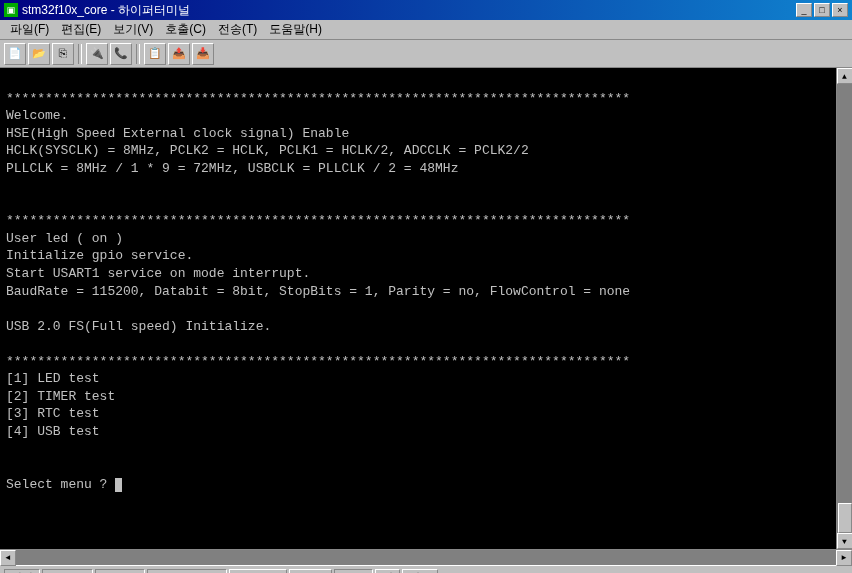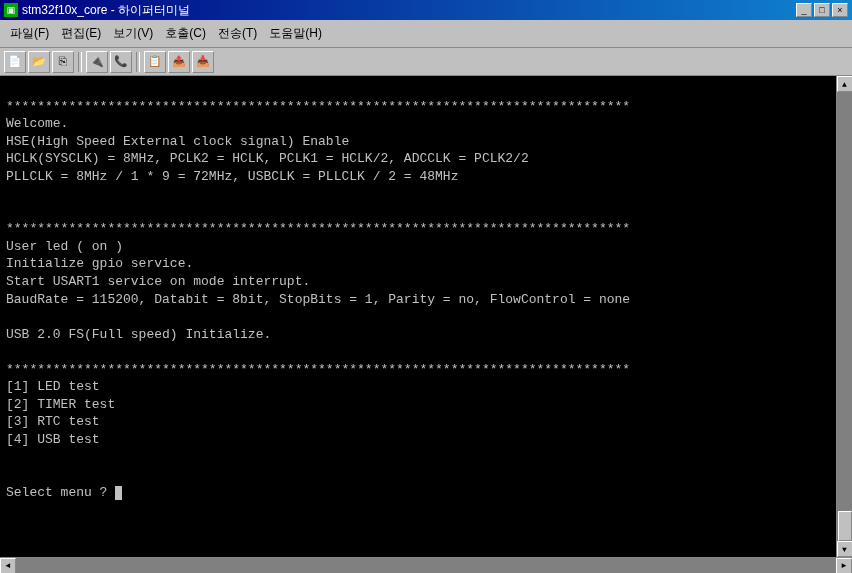--- a/index.html
+++ b/index.html
@@ -53,21 +53,21 @@
       font-size: 9px;
       text-align: center;
       line-height: 12px;
       cursor: pointer;
       color: #000;
     }
 
     
     #menu-bar {
       background: #c0c0c0;
-      height: 28px;
+      height: 20px;
       display: flex;
       align-items: center;
       padding: 0 4px;
       font-family: 'MS Sans Serif', Arial, sans-serif;
       font-size: 12px;
       border-bottom: 1px solid #888;
     }
     .menu-item {
       padding: 2px 6px;
       cursor: pointer;

